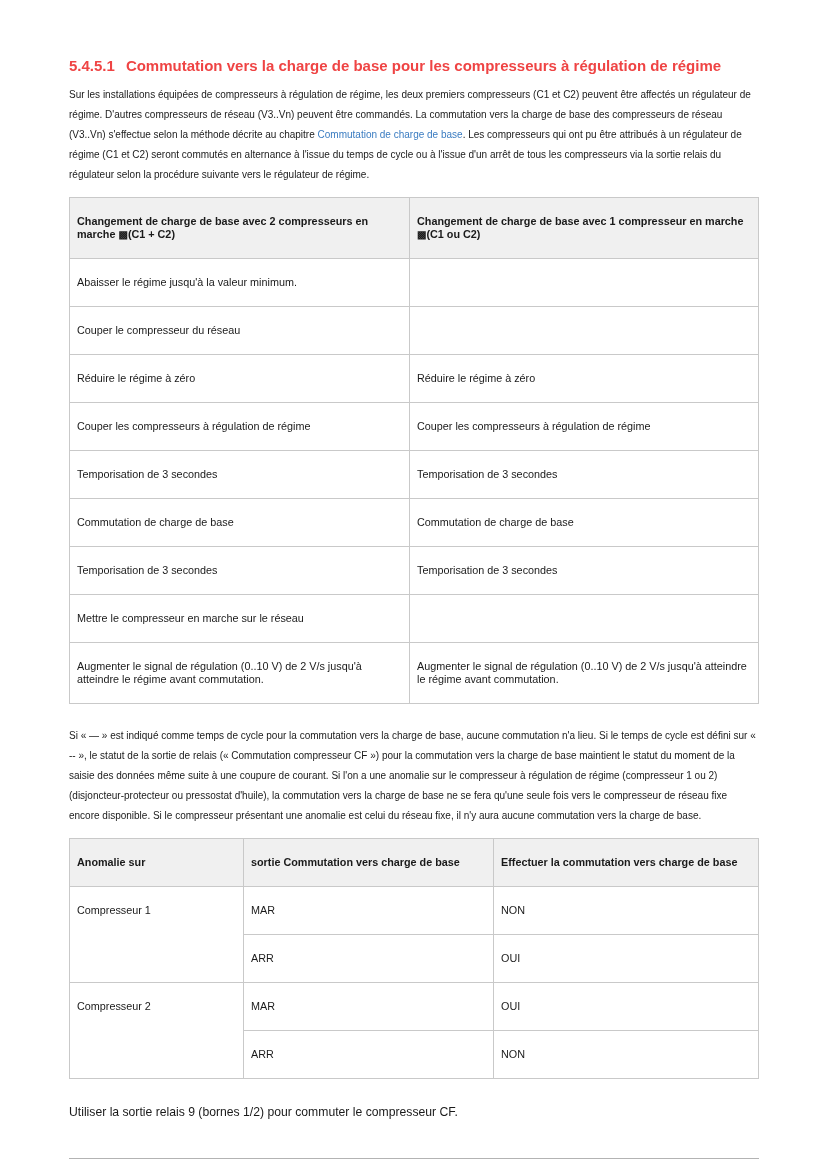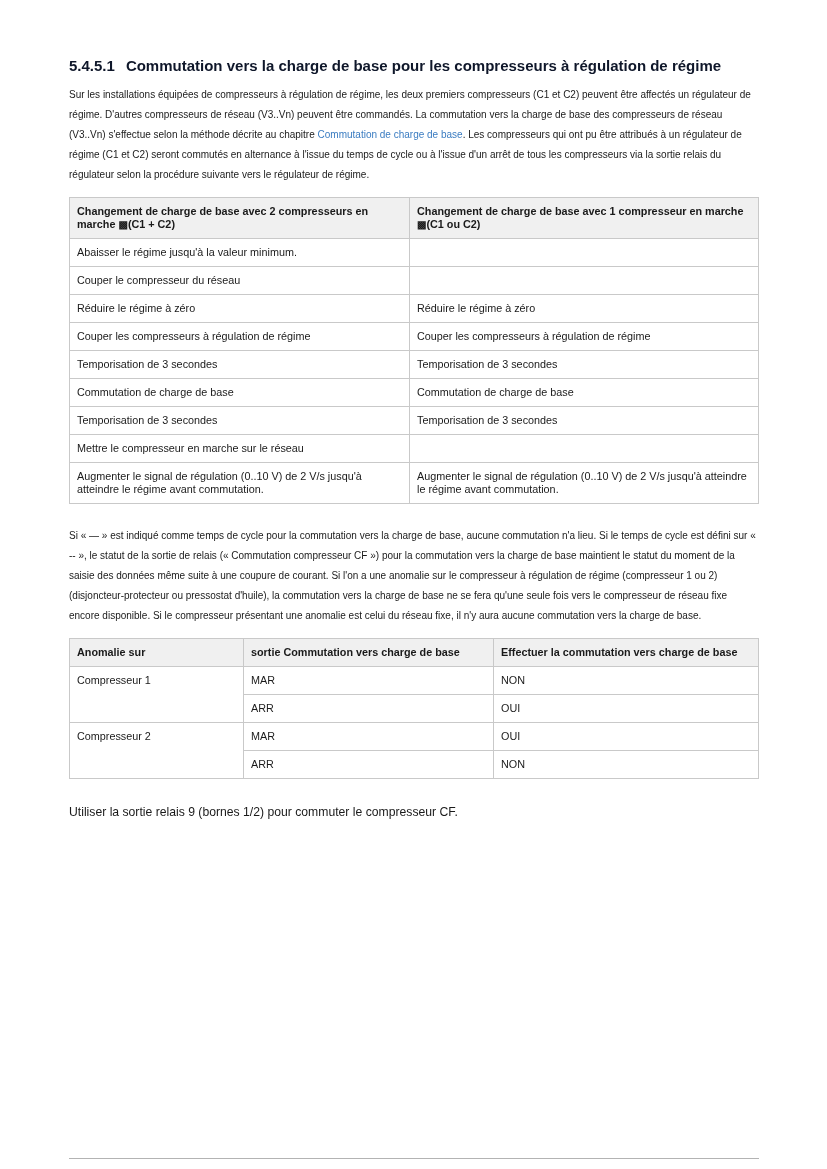--- a/index.html
+++ b/index.html
@@ -8,31 +8,31 @@
     font-family:"Liberation Sans", sans-serif; color:#1a1a1a;
     overflow:hidden;
   }
   .content { position:absolute; left:69px; top:0; width:690px; }
 
   .logo {
     margin-top:40px; font-size:35px; font-weight:bold; color:#6e7276;
     letter-spacing:-1.5px;
   }
 
-  .heading { margin-top:57px; font-size:15px; font-weight:bold; color:#0f172a; }
+  .heading { margin-top:57px; font-size:15px; font-weight:bold; color:#ef4444; }
   .heading .num { margin-right:11px; }
 
   .para { margin-top:11px; font-size:10px; line-height:20px; }
   .para2 { margin-top:22px; }
 
   a.chapter-link { color:#3a7cc1; text-decoration:none; cursor:pointer; }
 
   table { border-collapse:collapse; width:100%; margin-top:12px;
           font-size:10.8px; line-height:13px; }
-  th, td { border:1px solid #c9c9c9; padding:7px 7px; text-align:left;
+  th, td { border:1px solid #c9c9c9; padding:17px 7px; text-align:left;
            vertical-align:top; }
   th { background:#f0f0f0; font-weight:bold; }
   table.procedure col.c1 { width:340px; }
   table.anomaly col.a1 { width:174px; }
   table.anomaly col.a2 { width:250px; }
 
   .tofu { font-size:10px; letter-spacing:0; }
 
   .note { margin-top:26px; font-size:12.2px; }
 

